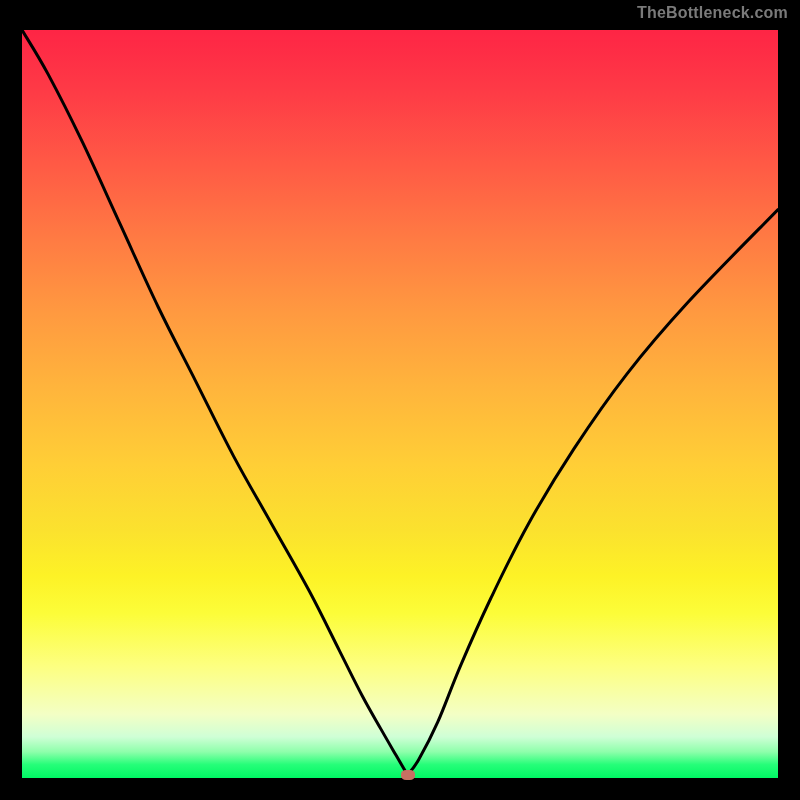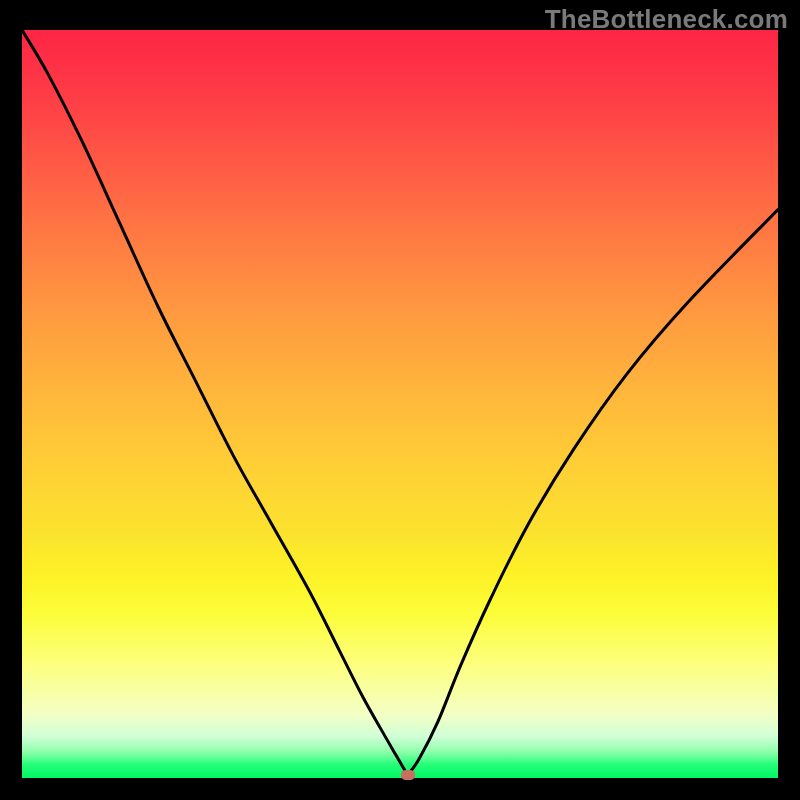--- a/index.html
+++ b/index.html
@@ -14,21 +14,21 @@
     position: relative;
     width: 800px;
     height: 800px;
     background: #000;
   }
   .watermark {
     position: absolute;
     top: 4px;
     right: 12px;
     font-family: Arial, Helvetica, sans-serif;
-    font-size: 26px;
+    font-size: 16px;
     font-weight: 600;
     color: #7a7a7a;
     letter-spacing: 0.2px;
     z-index: 4;
   }
   .plot {
     position: absolute;
     left: 22px;
     top: 30px;
     width: 756px;

